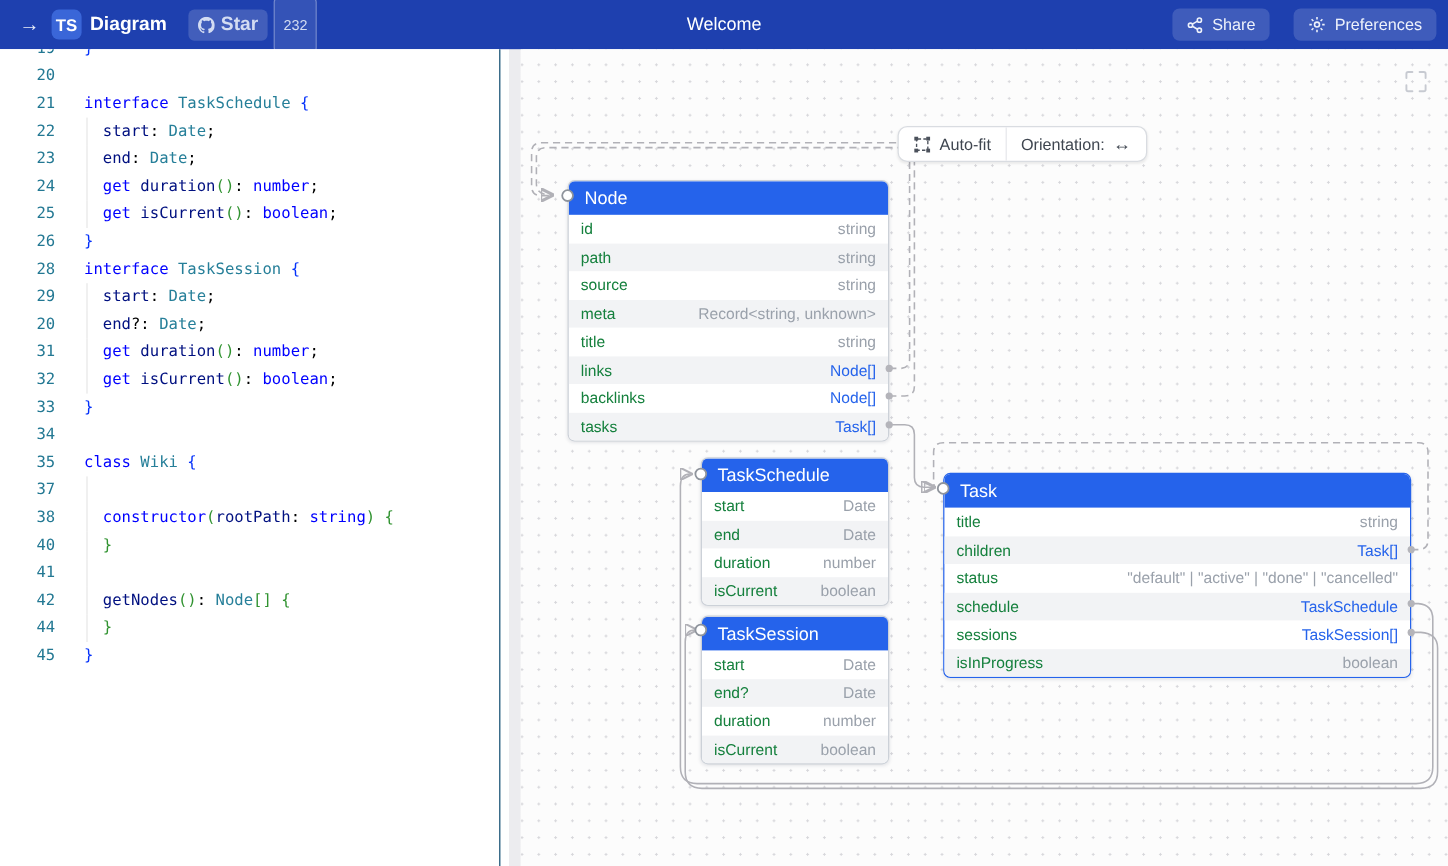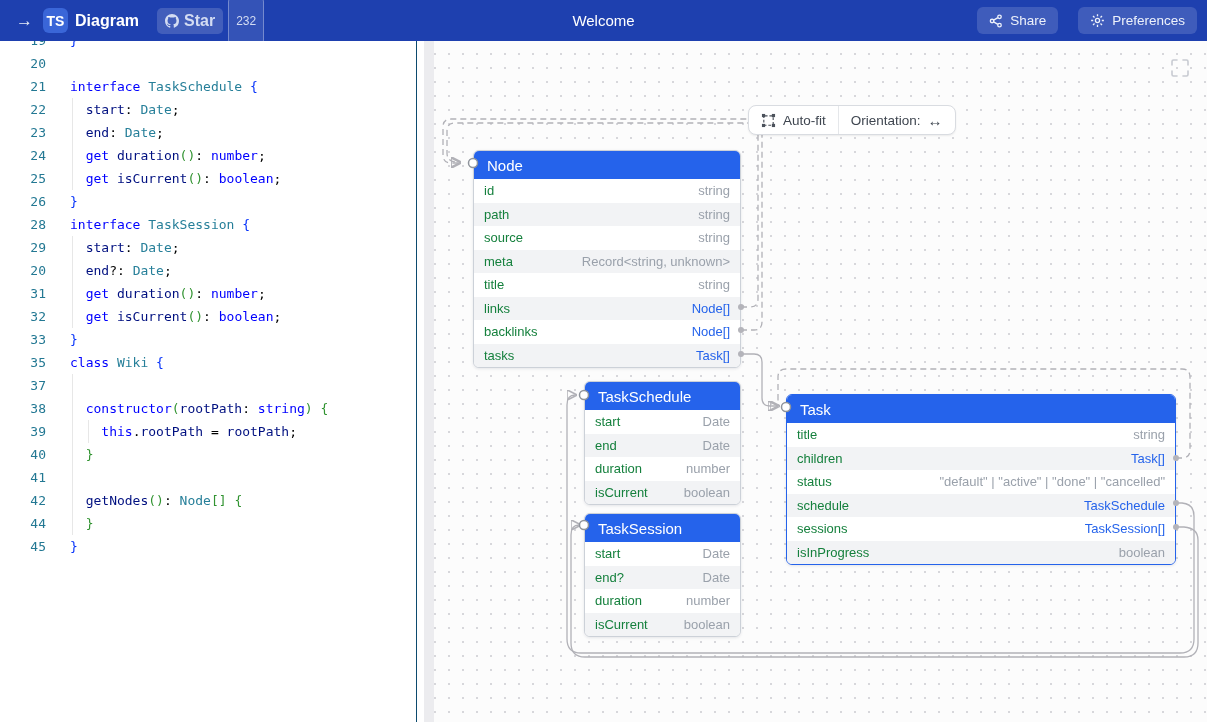--- a/index.html
+++ b/index.html
@@ -136,24 +136,24 @@
         <div class="code-line g1"><span class="ln">23</span><span class="src"><span class="tk-pl">  </span><span class="tk-id">end</span><span class="tk-pl">: </span><span class="tk-type">Date</span><span class="tk-pl">;</span></span></div>
         <div class="code-line g1"><span class="ln">24</span><span class="src"><span class="tk-pl">  </span><span class="tk-kw">get</span><span class="tk-pl"> </span><span class="tk-id">duration</span><span class="tk-b2">()</span><span class="tk-pl">: </span><span class="tk-kw">number</span><span class="tk-pl">;</span></span></div>
         <div class="code-line g1"><span class="ln">25</span><span class="src"><span class="tk-pl">  </span><span class="tk-kw">get</span><span class="tk-pl"> </span><span class="tk-id">isCurrent</span><span class="tk-b2">()</span><span class="tk-pl">: </span><span class="tk-kw">boolean</span><span class="tk-pl">;</span></span></div>
         <div class="code-line"><span class="ln">26</span><span class="src"><span class="tk-b1">}</span></span></div>
         <div class="code-line"><span class="ln">28</span><span class="src"><span class="tk-kw">interface</span><span class="tk-pl"> </span><span class="tk-type">TaskSession</span><span class="tk-pl"> </span><span class="tk-b1">{</span></span></div>
         <div class="code-line g1"><span class="ln">29</span><span class="src"><span class="tk-pl">  </span><span class="tk-id">start</span><span class="tk-pl">: </span><span class="tk-type">Date</span><span class="tk-pl">;</span></span></div>
         <div class="code-line g1"><span class="ln">20</span><span class="src"><span class="tk-pl">  </span><span class="tk-id">end</span><span class="tk-pl">?: </span><span class="tk-type">Date</span><span class="tk-pl">;</span></span></div>
         <div class="code-line g1"><span class="ln">31</span><span class="src"><span class="tk-pl">  </span><span class="tk-kw">get</span><span class="tk-pl"> </span><span class="tk-id">duration</span><span class="tk-b2">()</span><span class="tk-pl">: </span><span class="tk-kw">number</span><span class="tk-pl">;</span></span></div>
         <div class="code-line g1"><span class="ln">32</span><span class="src"><span class="tk-pl">  </span><span class="tk-kw">get</span><span class="tk-pl"> </span><span class="tk-id">isCurrent</span><span class="tk-b2">()</span><span class="tk-pl">: </span><span class="tk-kw">boolean</span><span class="tk-pl">;</span></span></div>
         <div class="code-line"><span class="ln">33</span><span class="src"><span class="tk-b1">}</span></span></div>
+        <div class="code-line"><span class="ln">34</span><span class="src"></span></div>
         <div class="code-line"><span class="ln">35</span><span class="src"><span class="tk-kw">class</span><span class="tk-pl"> </span><span class="tk-type">Wiki</span><span class="tk-pl"> </span><span class="tk-b1">{</span></span></div>
         <div class="code-line g1"><span class="ln">37</span><span class="src"></span></div>
         <div class="code-line g1"><span class="ln">38</span><span class="src"><span class="tk-pl">  </span><span class="tk-kw">constructor</span><span class="tk-b2">(</span><span class="tk-id">rootPath</span><span class="tk-pl">: </span><span class="tk-kw">string</span><span class="tk-b2">)</span><span class="tk-pl"> </span><span class="tk-b2">{</span></span></div>
-        <div class="code-line g1 g2"><span class="ln">39</span><span class="src"><span class="tk-pl">    </span><span class="tk-kw">this</span><span class="tk-pl">.</span><span class="tk-id">rootPath</span><span class="tk-pl"> = </span><span class="tk-id">rootPath</span><span class="tk-pl">;</span></span></div>
         <div class="code-line g1"><span class="ln">40</span><span class="src"><span class="tk-pl">  </span><span class="tk-b2">}</span></span></div>
         <div class="code-line g1"><span class="ln">41</span><span class="src"></span></div>
         <div class="code-line g1"><span class="ln">42</span><span class="src"><span class="tk-pl">  </span><span class="tk-id">getNodes</span><span class="tk-b2">()</span><span class="tk-pl">: </span><span class="tk-type">Node</span><span class="tk-b2">[]</span><span class="tk-pl"> </span><span class="tk-b2">{</span></span></div>
         <div class="code-line g1"><span class="ln">44</span><span class="src"><span class="tk-pl">  </span><span class="tk-b2">}</span></span></div>
         <div class="code-line"><span class="ln">45</span><span class="src"><span class="tk-b1">}</span></span></div>
       </div>
   </div>
 
   <div class="divider"></div>
 

